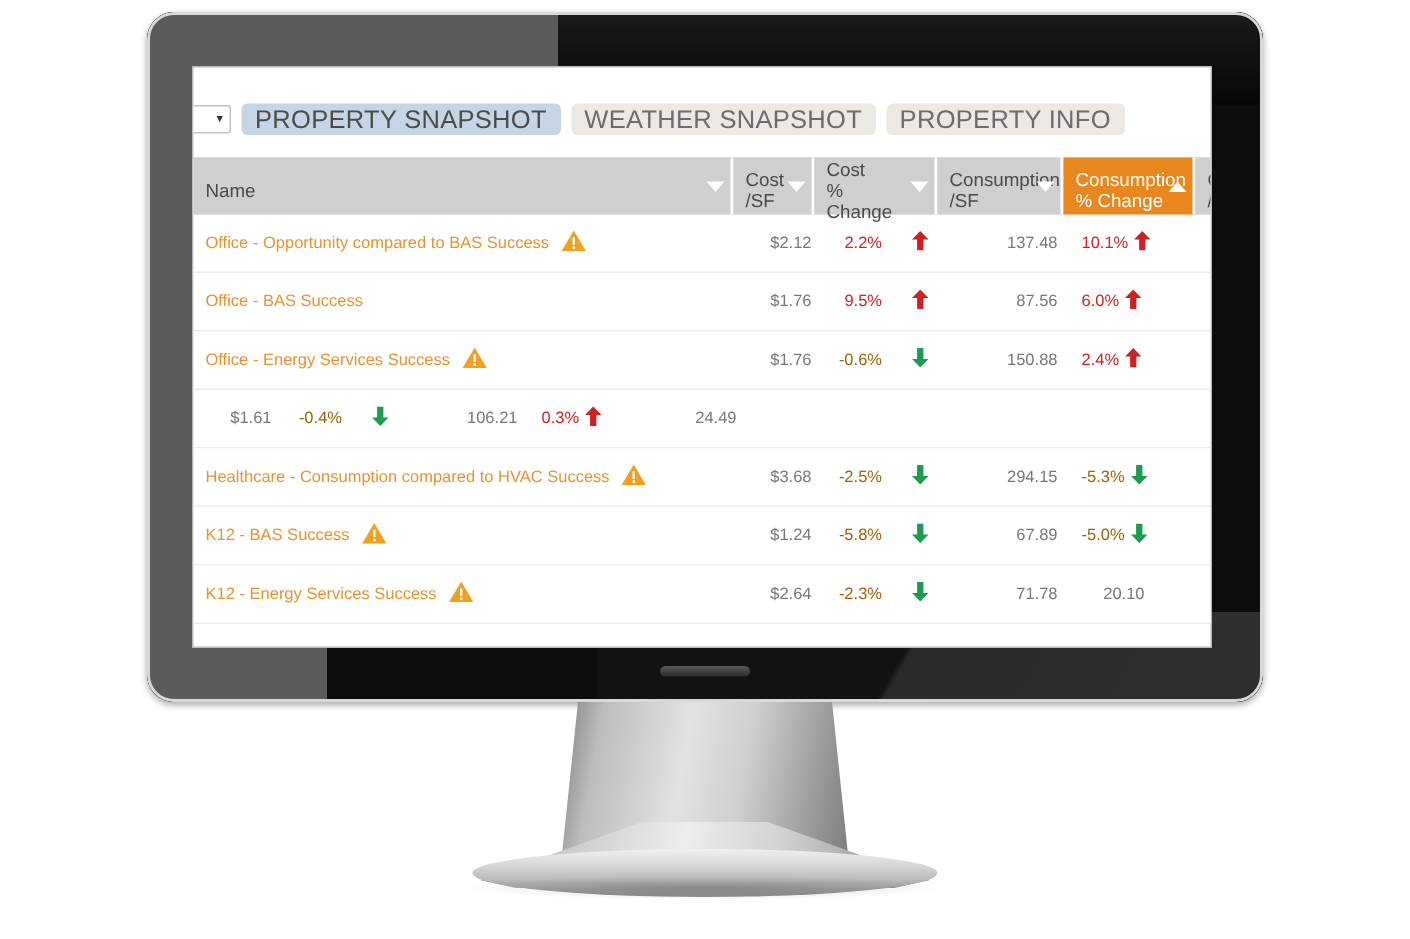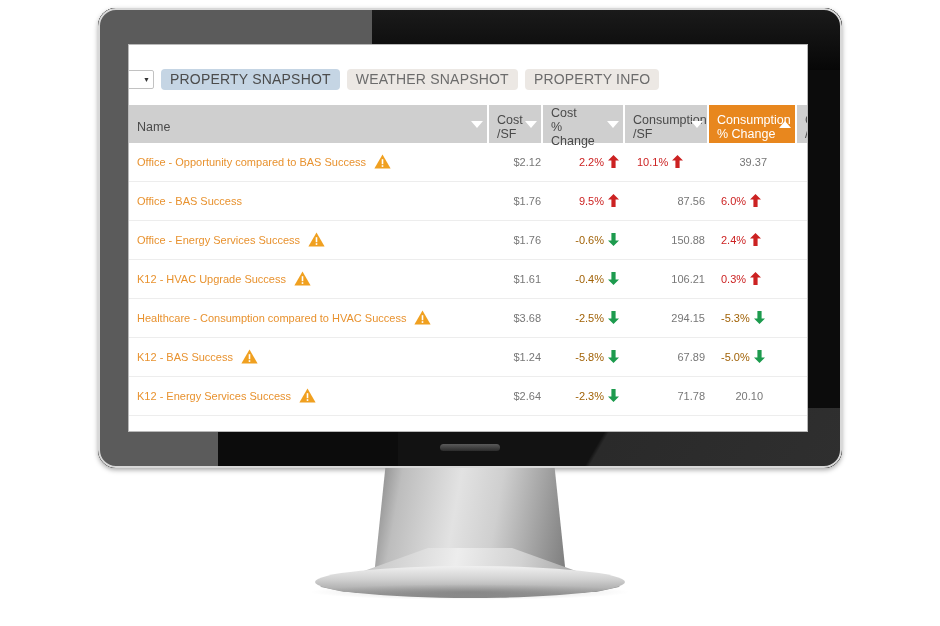--- a/index.html
+++ b/index.html
@@ -71,21 +71,21 @@
   .mini-select{
     display:flex;align-items:center;justify-content:flex-end;gap:4px;
     width:28px;height:19px;margin-left:-3px;
     border:1px solid #c2c2c2;background:#ffffff;
     font-size:10px;color:#555;box-sizing:border-box;padding-right:3px;
     border-radius:2px;
   }
   .mini-select .caret{font-size:7px;color:#333;line-height:1;}
   .tab{
     height:21px;line-height:21px;padding:0 9px;border-radius:4px;
-    font-size:14px;letter-spacing:.2px;color:#6c6c6c;
+    font-size:17px;letter-spacing:.2px;color:#6c6c6c;
     background:#ece8e4;
   }
   .tab.active{background:#c5d5e4;color:#4c4c4c;}
 
   
   .table{position:absolute;left:0;top:60px;width:810px;}
   .thead{display:flex;height:38px;background:#cfcfcf;}
   .th{
     position:relative;box-sizing:border-box;
     font-size:12.5px;color:#4a4a4a;line-height:14px;
@@ -109,21 +109,21 @@
   .th.c-carbon{width:56px;}
 
   .trow{display:flex;height:38px;border-bottom:1px solid #ededed;background:#fff;}
   .td{
     box-sizing:border-box;display:flex;align-items:center;
     font-size:11px;color:#777777;
     padding:0 12px;
   }
   .td.c-name{width:360px;color:#e8922f;gap:8px;padding-left:8px;}
   .td.c-cost{width:54px;justify-content:flex-end;padding-right:2px;}
-  .td.c-costpc{width:82px;justify-content:flex-end;padding-right:6px;gap:4px;}
+  .td.c-costpc{width:82px;justify-content:flex-end;padding-right:6px;gap:20px;}
   .td.c-cons{width:84px;justify-content:flex-end;padding-right:4px;}
   .td.c-conspc{width:88px;justify-content:flex-start;padding-right:6px;gap:4px;}
   .td.c-carbon{width:56px;justify-content:flex-end;padding-right:2px;}
   .pct.up{color:#cc2222;}
   .pct.down{color:#a16207;}
   .arrow{width:11px;height:13px;display:inline-block;flex:0 0 auto;}
 
   .warn{width:17px;height:15px;flex:0 0 auto;display:inline-block;}
 
   
@@ -224,20 +224,21 @@
                       <rect x="7.7" y="11.2" width="1.6" height="1.7" fill="#fff"></rect>
                     </svg></span>
                 </div>
                 <div class="td c-cost">$2.12</div>
                 <div class="td c-costpc">
                   <span class="pct up">2.2%</span>
                   <span><svg class="arrow" viewBox="0 0 11 13" xmlns="http://www.w3.org/2000/svg">
                       <path d="M5.5 0 L11 5.6 L7.6 5.6 L7.6 13 L3.4 13 L3.4 5.6 L0 5.6 Z" fill="#cc2222"></path>
                     </svg></span>
                 </div>
+                <div class="td c-cons">137.48</div>
                 <div class="td c-conspc">
                   <span class="pct up">10.1%</span>
                   <span><svg class="arrow" viewBox="0 0 11 13" xmlns="http://www.w3.org/2000/svg">
                       <path d="M5.5 0 L11 5.6 L7.6 5.6 L7.6 13 L3.4 13 L3.4 5.6 L0 5.6 Z" fill="#cc2222"></path>
                     </svg></span>
                 </div>
                 <div class="td c-carbon">39.37</div>
               </div>
               <div class="trow">
                 <div class="td c-name">
@@ -278,28 +279,20 @@
                 <div class="td c-cons">150.88</div>
                 <div class="td c-conspc">
                   <span class="pct up">2.4%</span>
                   <span><svg class="arrow" viewBox="0 0 11 13" xmlns="http://www.w3.org/2000/svg">
                       <path d="M5.5 0 L11 5.6 L7.6 5.6 L7.6 13 L3.4 13 L3.4 5.6 L0 5.6 Z" fill="#cc2222"></path>
                     </svg></span>
                 </div>
                 <div class="td c-carbon">41.27</div>
               </div>
               <div class="trow">
-                <div class="td c-name">
-                  <span>K12 - HVAC Upgrade Success</span>
-                  <span><svg class="warn" viewBox="0 0 17 15" xmlns="http://www.w3.org/2000/svg">
-                      <path d="M8.5 0.6 L16.6 14.4 L0.4 14.4 Z" fill="#f0a020"></path>
-                      <rect x="7.7" y="5.2" width="1.6" height="5" fill="#fff"></rect>
-                      <rect x="7.7" y="11.2" width="1.6" height="1.7" fill="#fff"></rect>
-                    </svg></span>
-                </div>
                 <div class="td c-cost">$1.61</div>
                 <div class="td c-costpc">
                   <span class="pct down">-0.4%</span>
                   <span><svg class="arrow" viewBox="0 0 11 13" xmlns="http://www.w3.org/2000/svg">
                       <path d="M5.5 13 L11 7.4 L7.6 7.4 L7.6 0 L3.4 0 L3.4 7.4 L0 7.4 Z" fill="#1d9b4e"></path>
                     </svg></span>
                 </div>
                 <div class="td c-cons">106.21</div>
                 <div class="td c-conspc">
                   <span class="pct up">0.3%</span>

